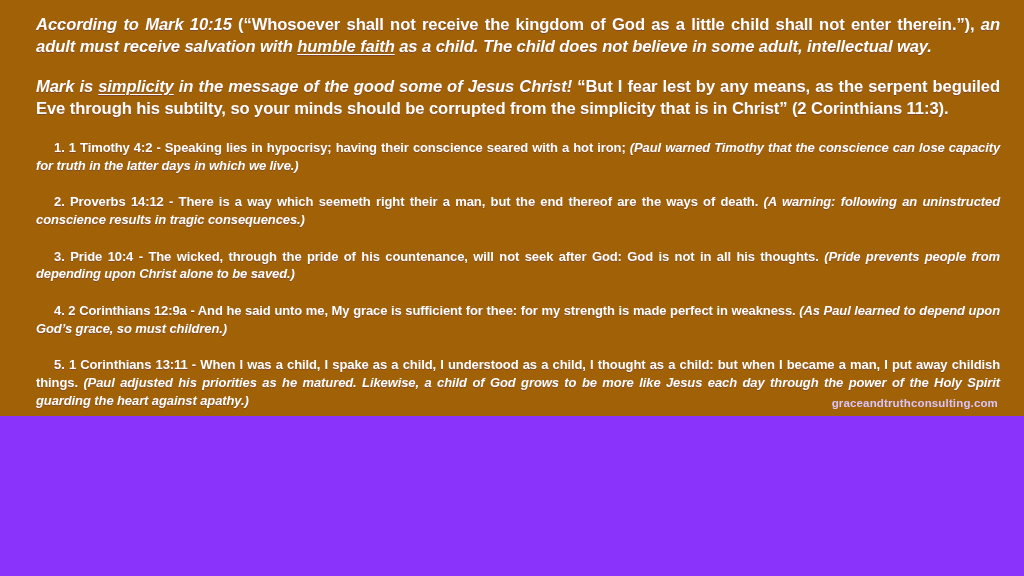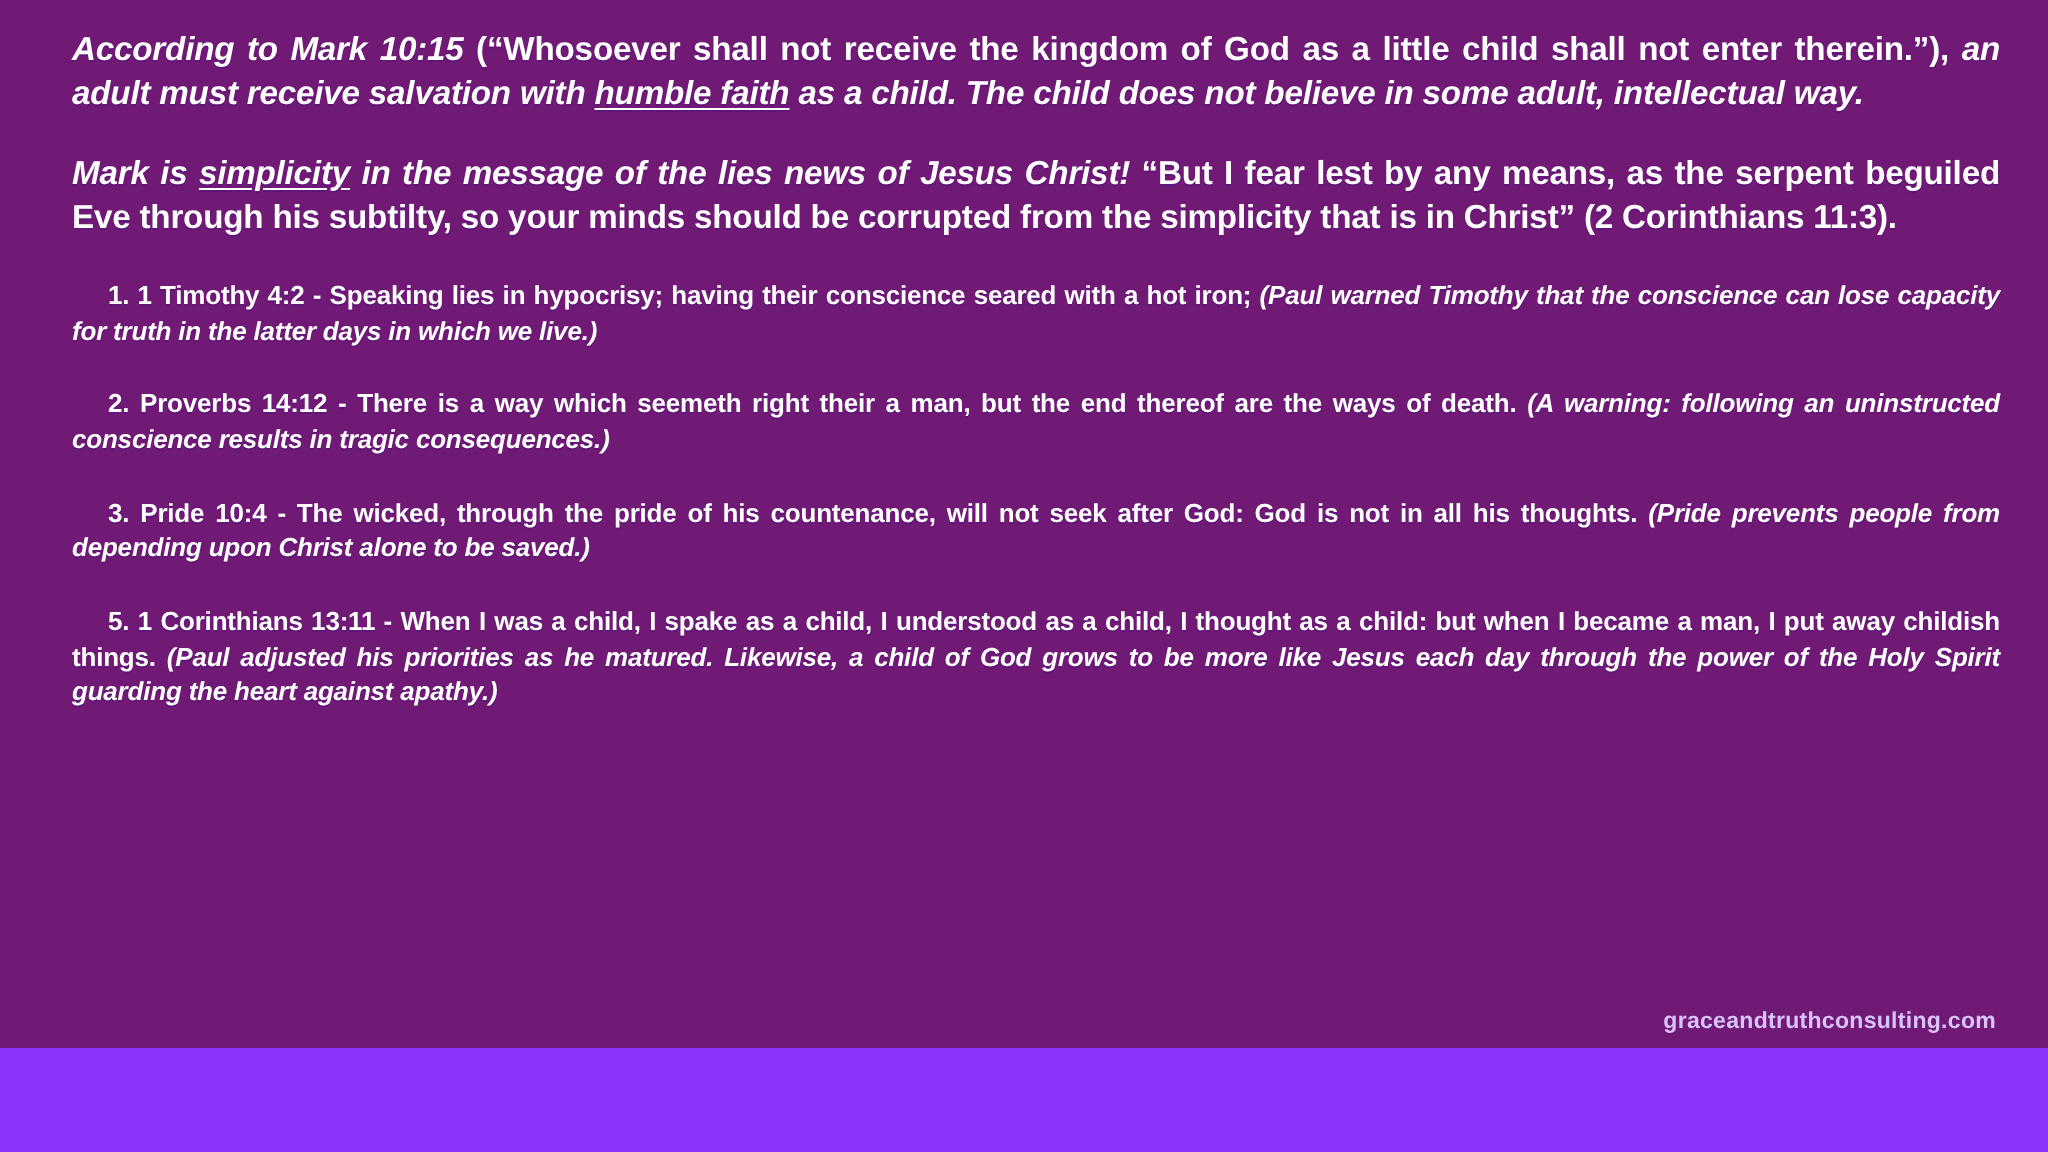--- a/index.html
+++ b/index.html
@@ -10,24 +10,24 @@
     width: 1024px;
     height: 576px;
     background: #8a33fb;
     font-family: "Liberation Sans", sans-serif;
     color: #ffffff;
     overflow: hidden;
   }
   .slide {
     position: relative;
     width: 1024px;
-    height: 524px;
+    height: 416px;
     box-sizing: border-box;
     padding: 14px 24px 0 36px;
-    background: #701a75;
+    background: #a16207;
   }
   .para {
     font-size: 16.6px;
     line-height: 1.355;
     font-weight: bold;
     text-align: justify;
     text-justify: inter-word;
     margin: 0 0 14px 0;
     letter-spacing: -0.1px;
     text-shadow: 0 1px 0 rgba(60,10,130,0.30);
@@ -72,30 +72,31 @@
     text-align: right;
   }
 </style>
 </head>
 <body>
 
 <div class="slide">
 
   <p class="para p1"><i>According to Mark 10:15</i><span> (“Whosoever shall not receive the kingdom of God as a little child shall not enter therein.”), </span><i>an adult must receive salvation with </i><i class="u">humble faith</i><i> as a child.  The child does not believe in some adult, intellectual way.</i></p>
 
-  <p class="para p2"><i>Mark is </i><i class="u">simplicity</i><i> in the message of the lies news of Jesus Christ!</i><span> “But I fear lest by any means, as the serpent beguiled Eve through his subtilty, so your minds should be corrupted from the simplicity that is in Christ” (2 Corinthians 11:3).</span></p>
+  <p class="para p2"><i>Mark is </i><i class="u">simplicity</i><i> in the message of the good some of Jesus Christ!</i><span> “But I fear lest by any means, as the serpent beguiled Eve through his subtilty, so your minds should be corrupted from the simplicity that is in Christ” (2 Corinthians 11:3).</span></p>
 
   <ul class="list">
 
     <li class="item"><span>1.</span><span>&nbsp;</span><span>1 Timothy 4:2</span><span> - Speaking lies in hypocrisy; having their conscience seared with a hot iron; </span><i>(Paul warned Timothy that the conscience can lose capacity for truth in the latter days in which we live.)</i></li>
 
     <li class="item"><span>2.</span><span>&nbsp;</span><span>Proverbs 14:12</span><span> - There is a way which seemeth right their a man, but the end thereof are the ways of death. </span><i>(A warning: following an uninstructed conscience results in tragic consequences.)</i></li>
 
     <li class="item"><span>3.</span><span>&nbsp;</span><span>Pride 10:4</span><span> - The wicked, through the pride of his countenance, will not seek after God: God is not in all his thoughts. </span><i>(Pride prevents people from depending upon Christ alone to be saved.)</i></li>
 
+    <li class="item"><span>4.</span><span>&nbsp;</span><span>2 Corinthians 12:9a</span><span> - And he said unto me, My grace is sufficient for thee: for my strength is made perfect in weakness. </span><i>(As Paul learned to depend upon God’s grace, so must children.)</i></li>
 
     <li class="item last"><span>5.</span><span>&nbsp;</span><span>1 Corinthians 13:11</span><span> - When I was a child, I spake as a child, I understood as a child, I thought as a child: but when I became a man, I put away childish things. </span><i>(Paul adjusted his priorities as he matured.  Likewise, a child of God grows to be more like Jesus each day through the power of the Holy Spirit guarding the heart against apathy.)</i></li>
 
   </ul>
 
   <div class="footer">graceandtruthconsulting.com</div>
 
 </div>
 
 </body></html>

